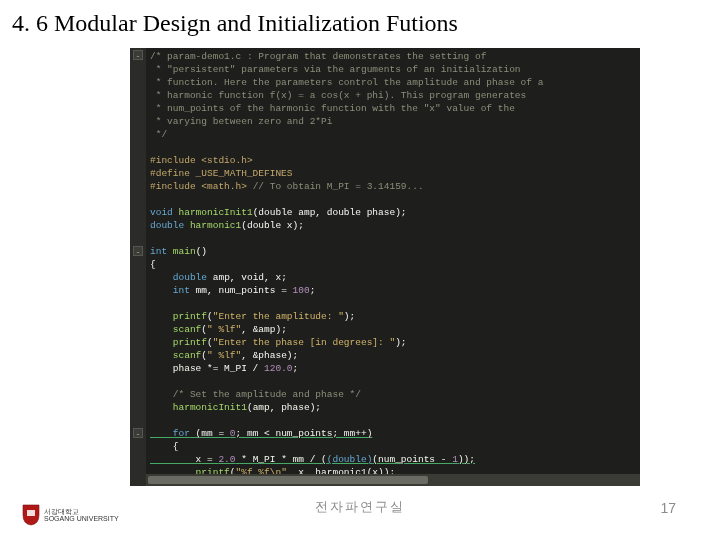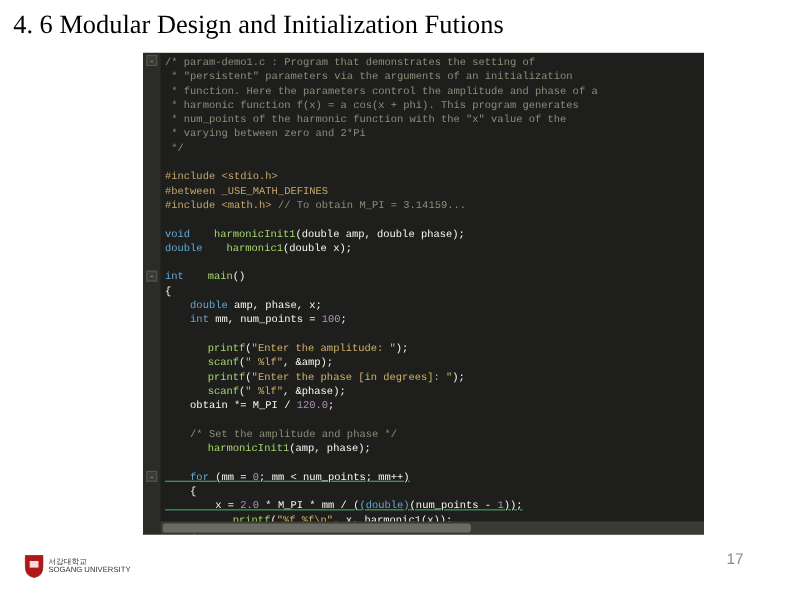--- a/index.html
+++ b/index.html
@@ -69,21 +69,21 @@
     font-family: Consolas, "Courier New", monospace;
     font-size: 9.5px;
     line-height: 13px;
     white-space: pre;
     color: #f8f8f2;
   }
   .cm  { color: #8a8f7a; }
   .pp  { color: #c5a86c; }
   .kw  { color: #66a9d3; }
   .ty  { color: #66a9d3; }
-  .fn  { color: #a6d96a; margin-left: 16px; }
+  .fn  { color: #a6d96a; }
   .str { color: #d1b36a; }
   .num { color: #b48fbf; }
   .id  { color: #f8f8f2; }
   .hl-line {
     display: inline-block;
     text-decoration: underline;
     text-decoration-color: #4a6; 
   }
   .hscroll {
     position: absolute;
@@ -164,36 +164,36 @@
     </div>
     <div class="code-body" id="code-body"><span class="cm">/* param-demo1.c : Program that demonstrates the setting of</span>
 <span class="cm"> * "persistent" parameters via the arguments of an initialization</span>
 <span class="cm"> * function. Here the parameters control the amplitude and phase of a</span>
 <span class="cm"> * harmonic function f(x) = a cos(x + phi). This program generates</span>
 <span class="cm"> * num_points of the harmonic function with the "x" value of the</span>
 <span class="cm"> * varying between zero and 2*Pi</span>
 <span class="cm"> */</span>
 
 <span class="pp">#include &lt;stdio.h&gt;</span>
-<span class="pp">#between _USE_MATH_DEFINES</span>
+<span class="pp">#define _USE_MATH_DEFINES</span>
 <span class="pp">#include &lt;math.h&gt; </span><span class="cm">// To obtain M_PI = 3.14159...</span>
 
 <span class="kw">void</span> <span class="fn">harmonicInit1</span><span class="id">(double amp, double phase);</span>
 <span class="ty">double</span> <span class="fn">harmonic1</span><span class="id">(double x);</span>
 
 <span class="kw">int</span> <span class="fn">main</span><span class="id">()</span>
 <span class="id">{</span>
-    <span class="ty">double</span><span class="id"> amp, phase, x;</span>
+    <span class="ty">double</span><span class="id"> amp, void, x;</span>
     <span class="ty">int</span><span class="id"> mm, num_points = </span><span class="num">100</span><span class="id">;</span>
 
     <span class="fn">printf</span><span class="id">(</span><span class="str">"Enter the amplitude: "</span><span class="id">);</span>
     <span class="fn">scanf</span><span class="id">(</span><span class="str">" %lf"</span><span class="id">, &amp;amp);</span>
     <span class="fn">printf</span><span class="id">(</span><span class="str">"Enter the phase [in degrees]: "</span><span class="id">);</span>
     <span class="fn">scanf</span><span class="id">(</span><span class="str">" %lf"</span><span class="id">, &amp;phase);</span>
-<span class="id">    obtain *= M_PI / </span><span class="num">120.0</span><span class="id">;</span>
+<span class="id">    phase *= M_PI / </span><span class="num">120.0</span><span class="id">;</span>
 
 <span class="cm">    /* Set the amplitude and phase */</span>
     <span class="fn">harmonicInit1</span><span class="id">(amp, phase);</span>
 
 <span class="hl-line">    <span class="kw">for</span><span class="id"> (mm = </span><span class="num">0</span><span class="id">; mm &lt; num_points; mm++)</span></span>
 <span class="id">    {</span>
 <span class="hl-line"><span class="id">        x = </span><span class="num">2.0</span><span class="id"> * M_PI * mm / (</span><span class="kw">(double)</span><span class="id">(num_points - </span><span class="num">1</span><span class="id">));</span></span>
         <span class="fn">printf</span><span class="id">(</span><span class="str">"%f %f\n"</span><span class="id">, x, harmonic1(x));</span>
 <span class="id">    }</span>
 
@@ -210,16 +210,17 @@
         <svg viewBox="0 0 18 22">
           <path d="M1 1 h16 v10 q0 9 -8 10 q-8 -1 -8 -10 Z" fill="#b01818" stroke="#7a0f0f" stroke-width="0.6"></path>
           <rect x="5" y="6" width="8" height="6" fill="#fff" opacity="0.85"></rect>
         </svg>
       </span>
       <span class="logo-text">
         <span>서강대학교</span>
         <span>SOGANG UNIVERSITY</span>
       </span>
     </div>
+    <div class="center-label">전자파연구실</div>
     <div class="page-num">17</div>
   </div>
 
 </div>
 
 </body></html>

